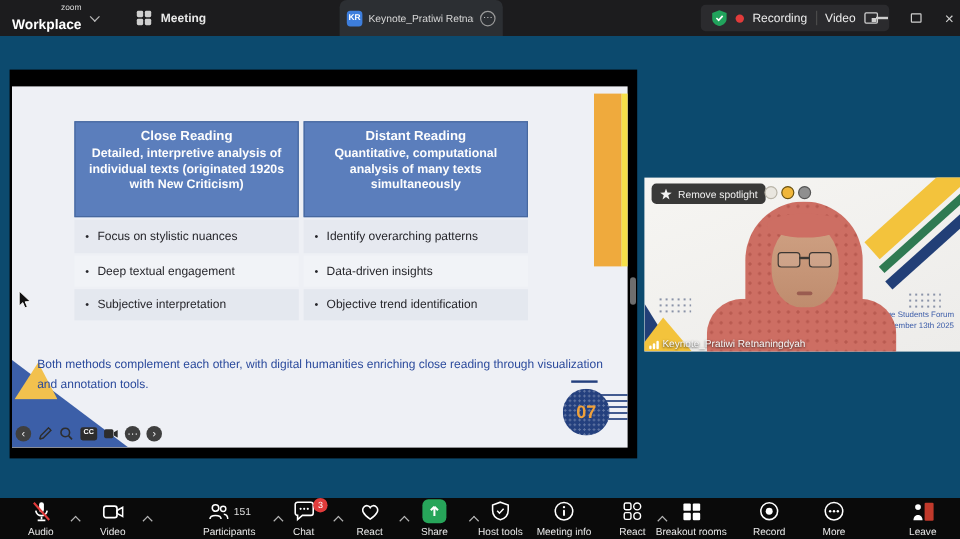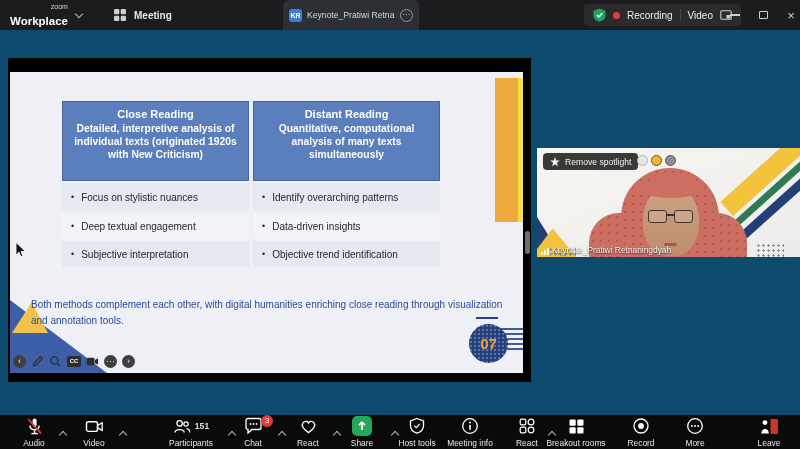--- a/index.html
+++ b/index.html
@@ -63,21 +63,21 @@
 
   .anno-bar { position:absolute; left:3px; top:283px; display:flex; gap:5px; align-items:center; }
   .anno-ic { width:13px; height:13px; border-radius:50%; background:#3f3f3f; color:#eee; font-size:9px; line-height:12px; text-align:center; }
   .anno-ic.flat { background:transparent; }
   .anno-cc { width:14px; height:11px; border-radius:2px; background:#2d2d2d; color:#fff; font-size:6px; font-weight:bold; line-height:11px; text-align:center; }
 
   .cursor { position:absolute; left:5px; top:170px; }
   .share-scrollbar { position:absolute; left:517px; top:173px; width:5px; height:23px; background:#6e6e6e; border-radius:3px; }
 
   
-  .video-tile { position:absolute; left:537px; top:118px; width:263px; height:109px; background:linear-gradient(160deg,#f6f5f2,#edecea); overflow:hidden; }
+  .video-tile { position:absolute; left:537px; top:118px; width:263px; height:145px; background:linear-gradient(160deg,#f6f5f2,#edecea); overflow:hidden; }
   .rib { position:absolute; transform:rotate(-42deg); }
   .rib-y { width:130px; height:19px; background:#f3c33c; right:-40px; top:8px; }
   .rib-g { width:130px; height:7px; background:#2f7a52; right:-48px; top:30px; }
   .rib-n { width:130px; height:9px; background:#223f77; right:-54px; top:42px; }
   .bl-tri-y { position:absolute; left:-6px; bottom:0; width:48px; height:38px; background:#f3c33c; clip-path:polygon(0 100%, 45% 25%, 95% 100%); }
   .bl-tri-n { position:absolute; left:0; bottom:0; width:40px; height:40px; background:#223f77; clip-path:polygon(0 0, 0 100%, 62% 100%); }
   .dots { position:absolute; background-image:radial-gradient(#8a93a8 1px, transparent 1.15px); background-size:5px 5px; }
   .dots-l { left:11px; top:99px; width:28px; height:14px; }
   .dots-r { left:219px; top:95px; width:28px; height:16px; }
   .vid-bgtext { position:absolute; left:156px; top:110px; width:102px; text-align:right; color:#3a5ba8; font-size:6.6px; line-height:9px; }
@@ -102,21 +102,21 @@
 
   .name-label { position:absolute; left:4px; bottom:2px; display:flex; align-items:flex-end; gap:3px; color:#f6f6f6; font-size:8.4px; text-shadow:0 1px 2px rgba(0,0,0,.8); }
   .mic-bars { display:flex; align-items:flex-end; gap:1px; }
   .mic-bars i { display:block; width:2px; background:#fff; border-radius:1px; }
 
   
   .toolbar { position:absolute; left:0; top:415px; width:800px; height:34px; background:#0a0a0a; }
   .tb-item { position:absolute; top:2px; width:84px; height:31px; display:flex; flex-direction:column; align-items:center; justify-content:space-between; cursor:default; }
   .tb-icon-row { height:18px; display:flex; align-items:center; gap:4px; }
   .tb-label { color:#e9e9e9; font-size:8.4px; line-height:9px; white-space:nowrap; }
-  .tb-count { color:#dedede; font-size:8.6px;font-weight:bold; }
+  .tb-count { color:#dedede; font-size:8.6px; }
   .tb-chev { position:absolute; right:10px; top:7px; }
   .tb-chev .chev { border-color:#b5b5b5; }
   .chat-badge { position:absolute; left:50px; top:-2px; min-width:12px; height:12px; border-radius:7px; background:#e23b3b; color:#fff; font-size:7.5px; line-height:12px; text-align:center; padding:0 2px; }
   .share-box { width:20px; height:20px; background:#27a55a; border-radius:5px; display:flex; align-items:center; justify-content:center; }
 </style>
 </head>
 <body>
 
 <div class="app">
 

